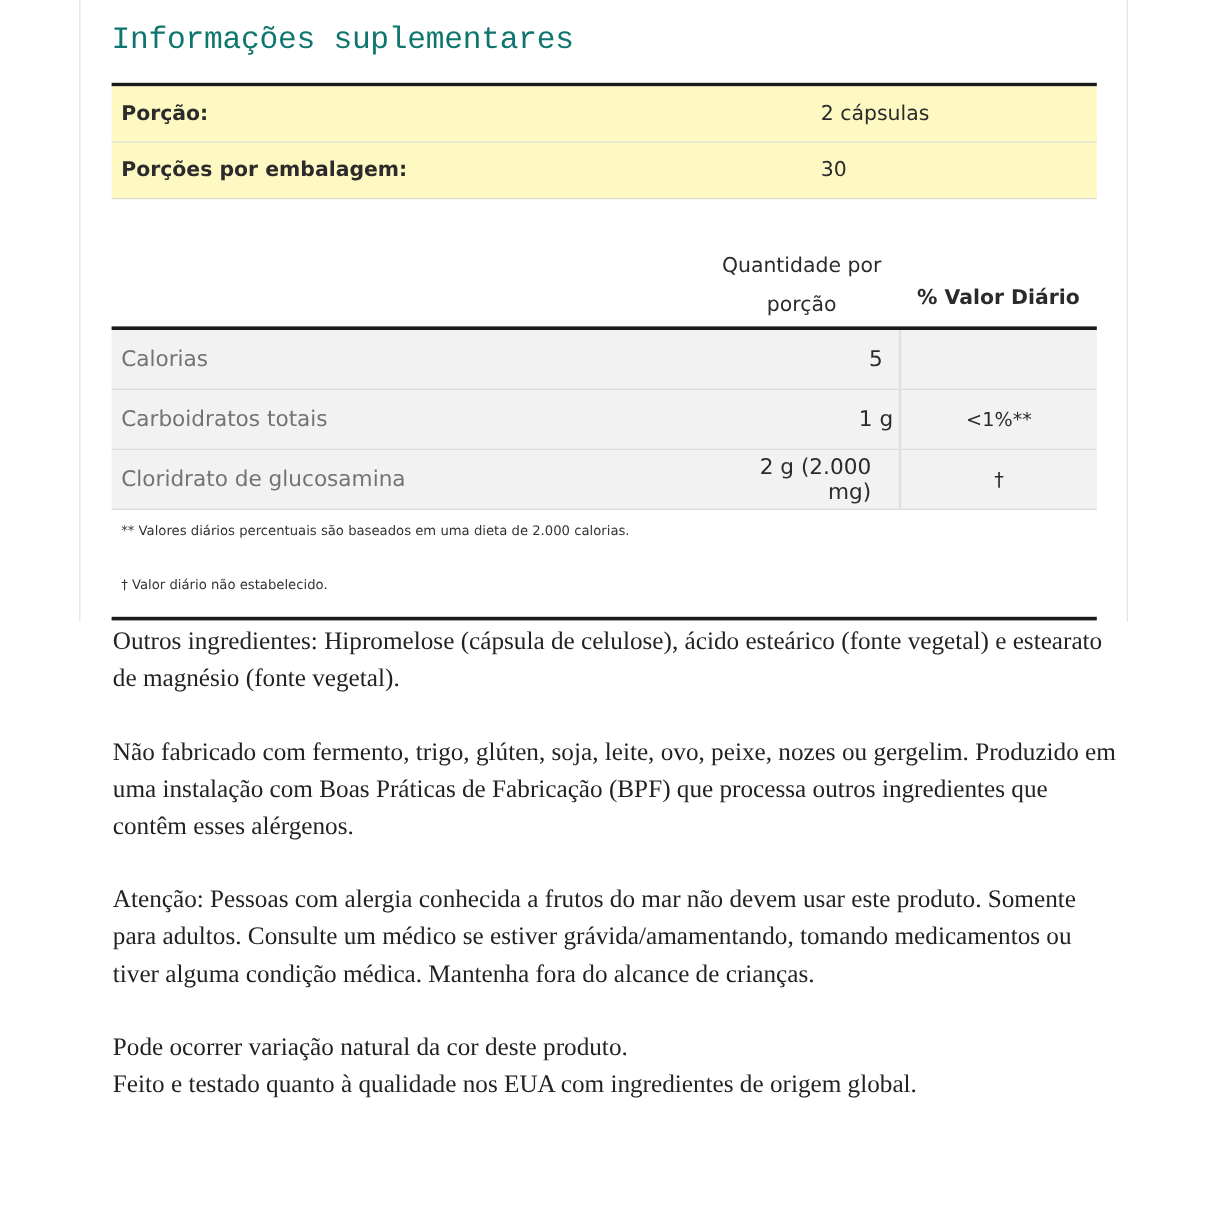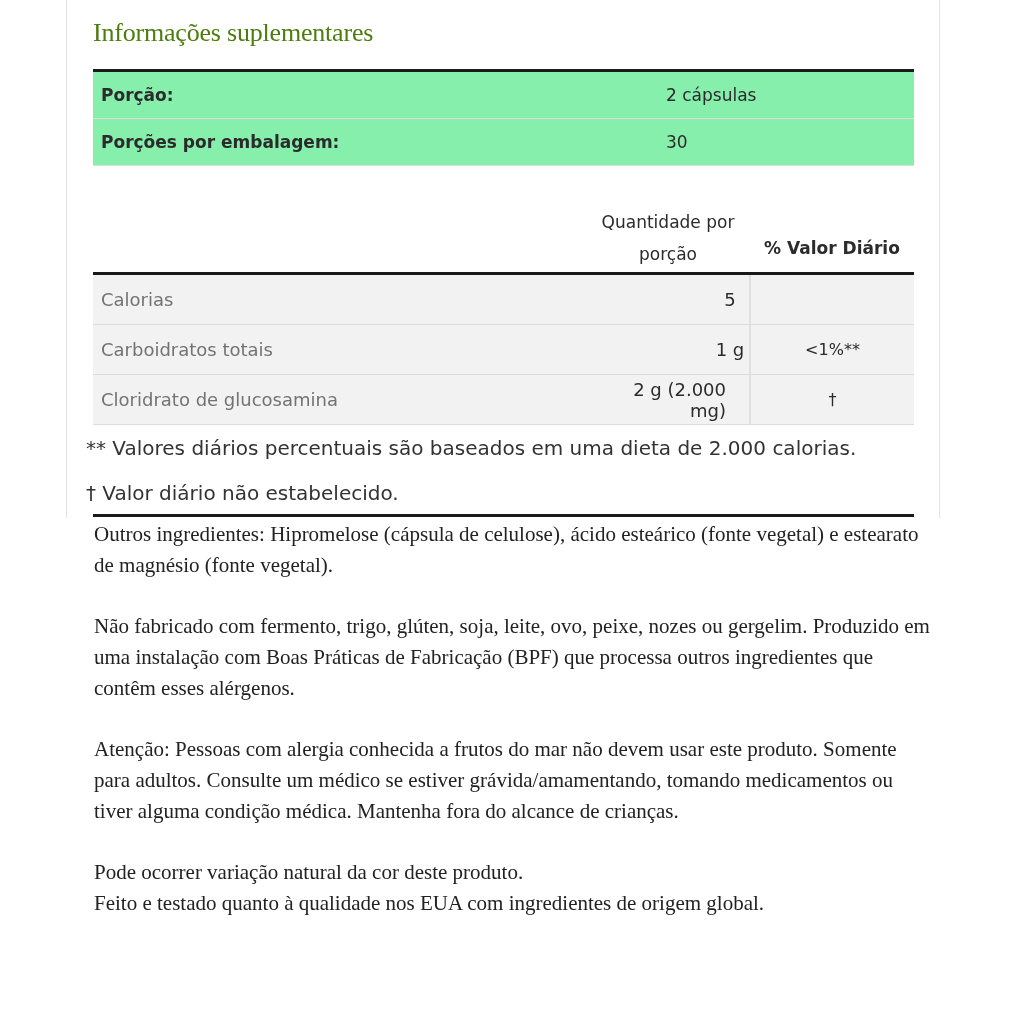--- a/index.html
+++ b/index.html
@@ -4,28 +4,28 @@
 <style>
   html, body { margin:0; padding:0; background:#ffffff; }
   body { width:1024px; height:1024px; position:relative; overflow:hidden; color:#222; }
   .panel {
     position:absolute; left:66px; top:0; width:874px; height:518px;
     border-left:1px solid #e3e3e3; border-right:1px solid #e3e3e3;
     box-sizing:border-box;
   }
   .title {
     position:absolute; left:93px; top:18px;
-    font-family:Liberation Serif, serif; font-size:26px; font-weight:normal;
-    color:#4d7c0f; letter-spacing:-0.2px; margin:0;
+    font-family:Liberation Mono, monospace; font-size:26px; font-weight:normal;
+    color:#0f766e; letter-spacing:-0.2px; margin:0;
   }
   .serving {
     position:absolute; left:93px; top:69px; width:821px;
     border-top:3px solid #1a1a1a; font-family:"DejaVu Sans", sans-serif;
   }
-  .serving .row { display:flex; height:46px; background:#86efac; border-bottom:1px solid #dcdcdc; align-items:center; }
+  .serving .row { display:flex; height:46px; background:#fef9c3; border-bottom:1px solid #dcdcdc; align-items:center;gap:18px; }
   .serving .lbl { width:565px; padding-left:8px; font-size:17px; font-weight:bold; color:#2b2b2b; }
   .serving .val { font-size:17px; color:#2b2b2b; }
 
   .head {
     position:absolute; left:93px; top:200px; width:821px; height:72px;
     border-bottom:3px solid #1a1a1a; font-family:"DejaVu Sans", sans-serif;
   }
   .head .qty {
     position:absolute; left:490px; top:6px; width:170px; text-align:center;
     font-size:17px; line-height:32px; color:#2b2b2b; font-weight:normal;
@@ -33,21 +33,21 @@
   .head .dv {
     position:absolute; left:657px; top:38px; width:164px; text-align:center;
     font-size:17px; color:#2b2b2b; font-weight:bold;
   }
   .nut { position:absolute; left:93px; top:275px; width:821px; font-family:"DejaVu Sans", sans-serif; }
   .nut .row { display:flex; height:49px; background:#f2f2f2; border-bottom:1px solid #dcdcdc; align-items:center; }
   .nut .name { width:500px; padding-left:8px; font-size:18px; color:#737373; }
   .nut .amt { width:148px; text-align:right; padding-right:23px; font-size:18px; color:#2b2b2b; height:100%; display:flex; align-items:center; justify-content:flex-end; box-sizing:border-box; }
   .nut .amt.center { justify-content:center; padding-right:0; padding-left:110px; }
   .nut .pct { flex:1; height:100%; border-left:2px solid #e0e0e0; display:flex; align-items:center; justify-content:center; font-size:16px; color:#2b2b2b; }
-  .foot { position:absolute; left:86px; font-family:"DejaVu Sans", sans-serif; font-size:20px; color:#333; }
+  .foot { position:absolute; left:101px; font-family:"DejaVu Sans", sans-serif; font-size:11px; color:#333; }
   .rule { position:absolute; left:93px; top:514px; width:821px; height:3px; background:#1a1a1a; }
   .body-text {
     position:absolute; left:94px; top:519px; width:840px;
     font-family:Liberation Serif, serif; font-size:21px; line-height:31px; color:#222;
   }
   .body-text p { margin:0 0 30px 0; }
   .body-text p.tight { margin:0; }
 </style>
 </head>
 <body>

